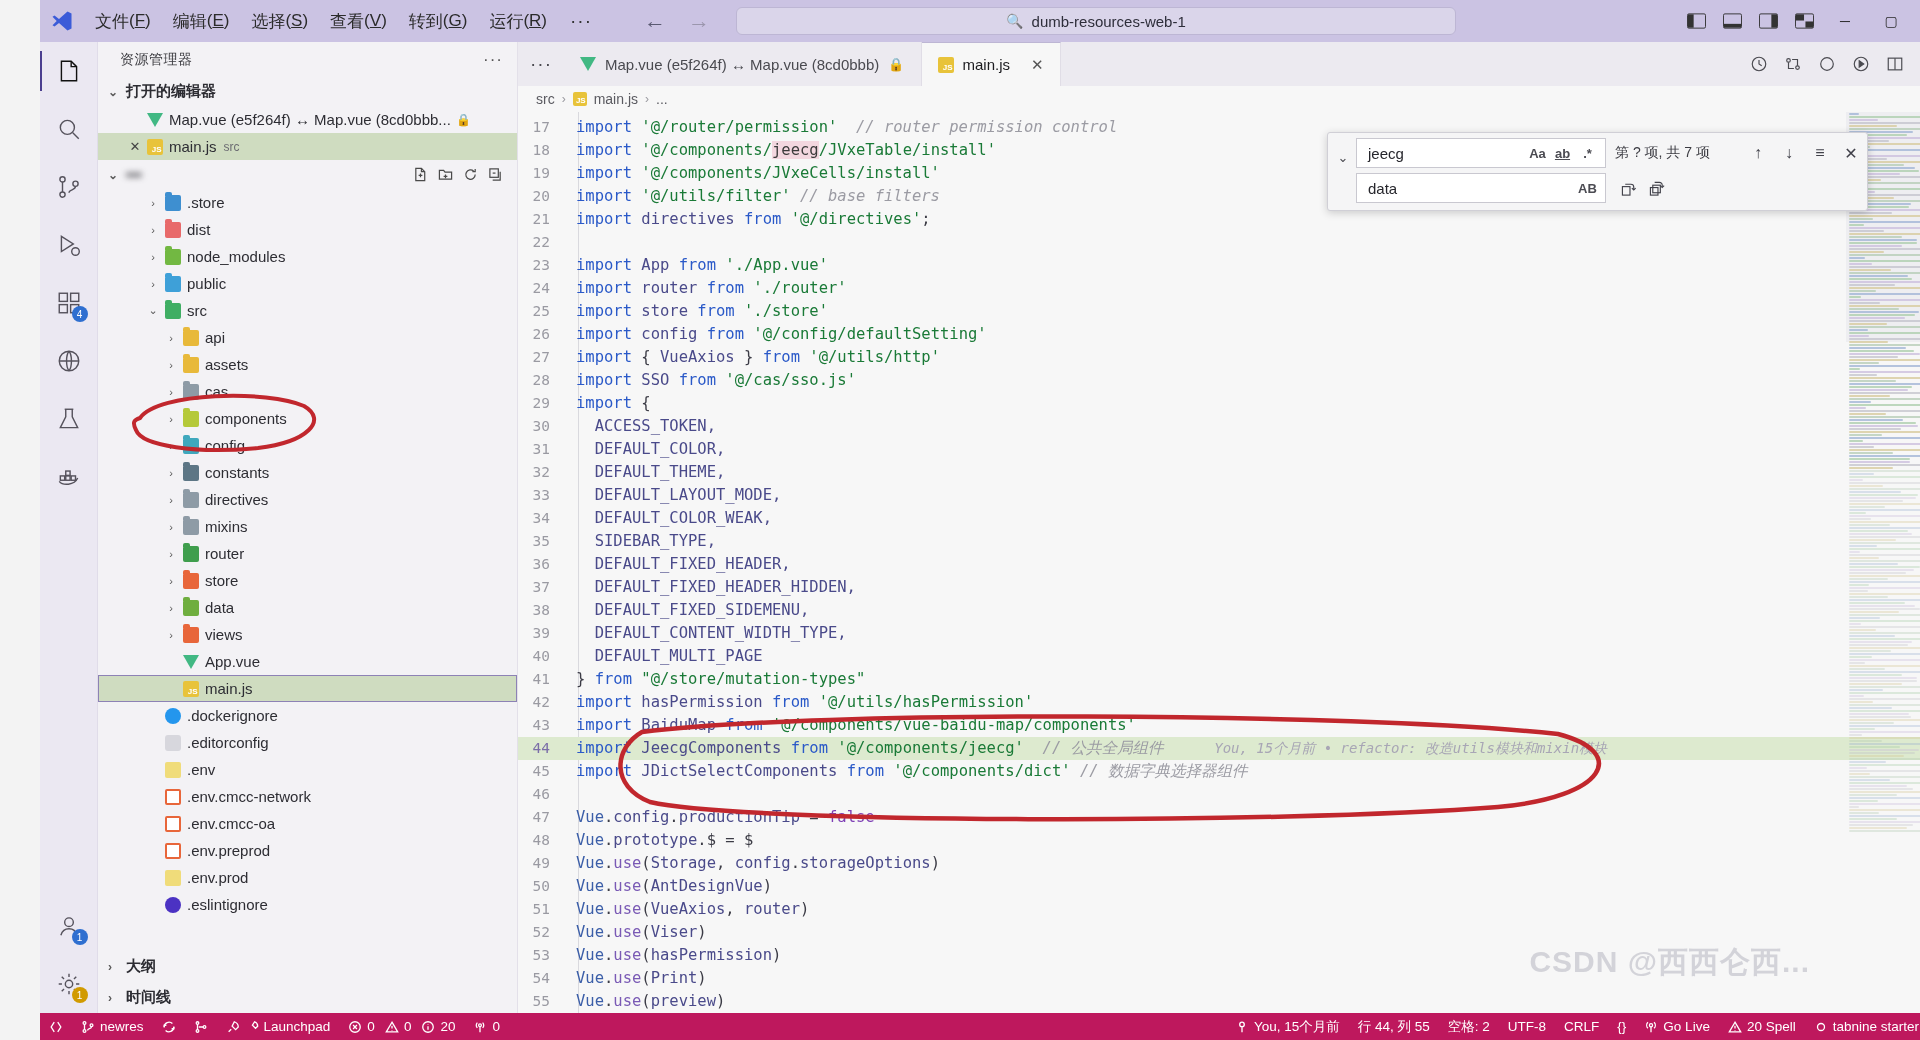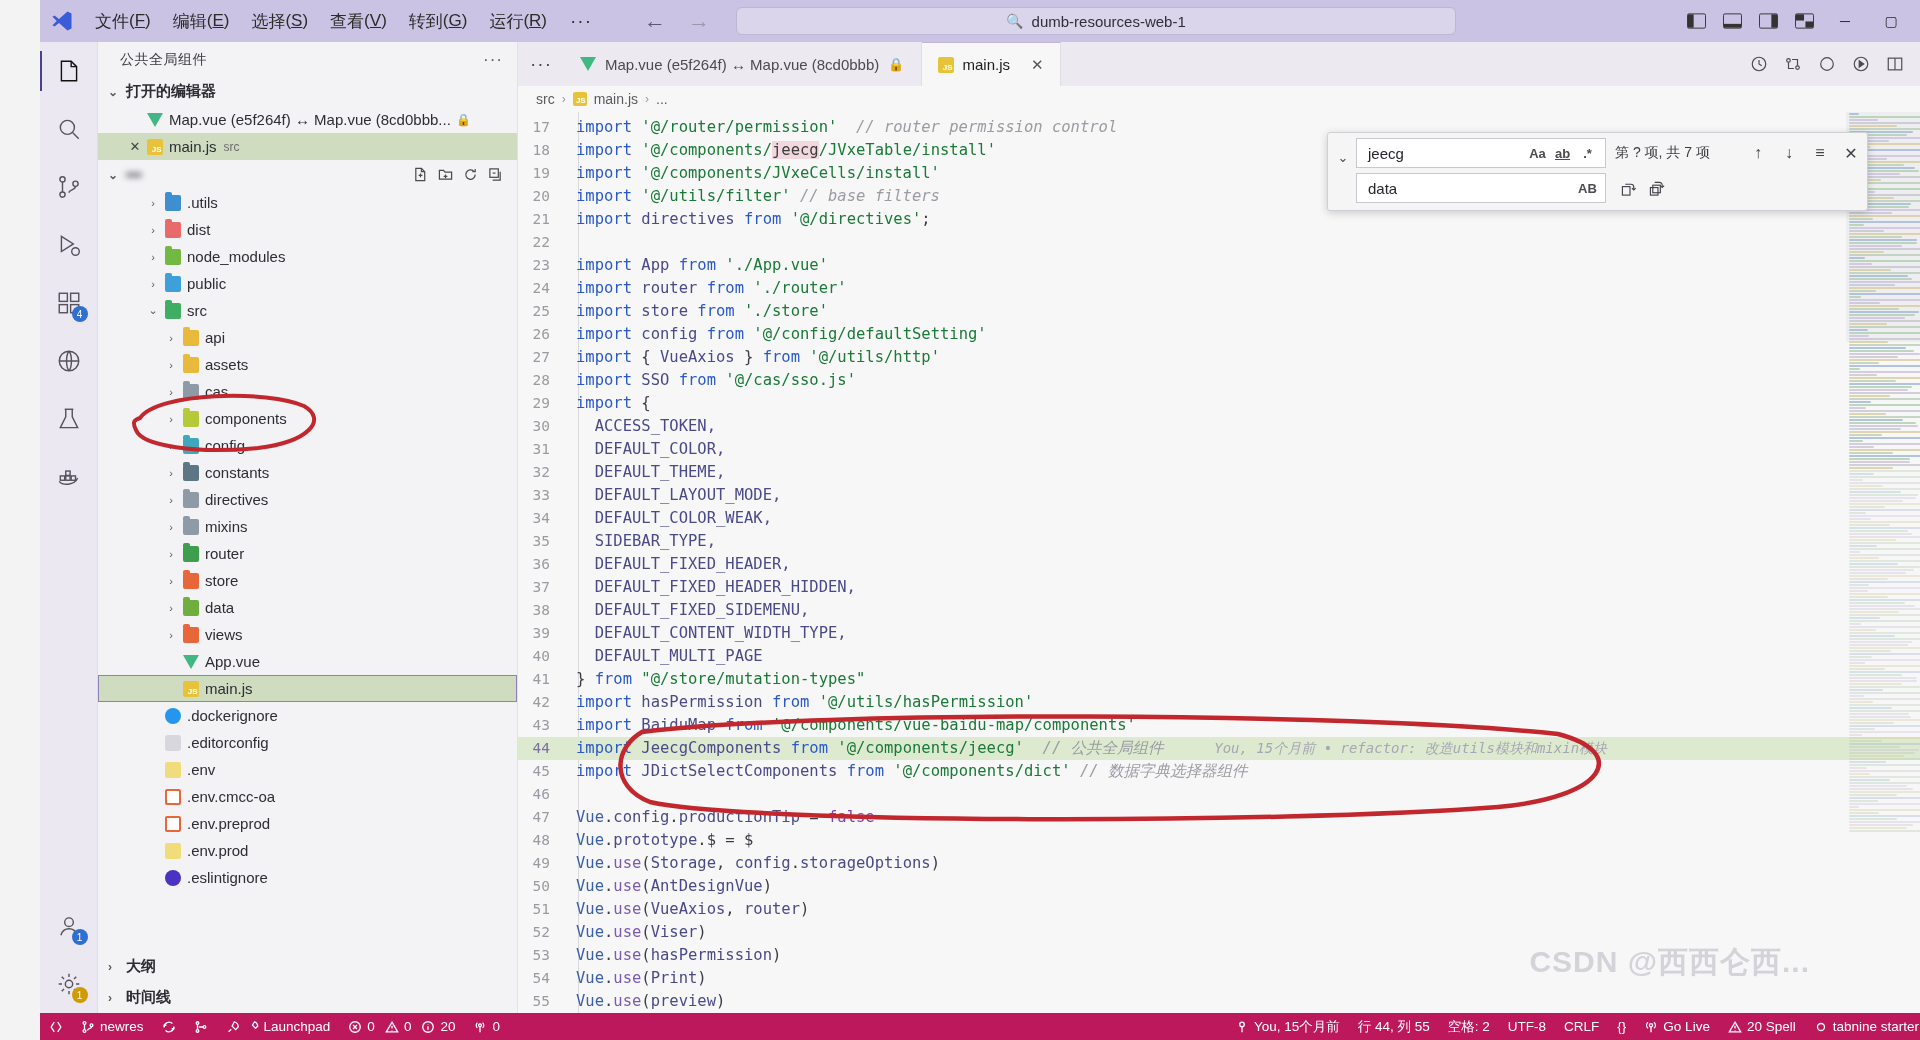--- a/index.html
+++ b/index.html
@@ -308,21 +308,21 @@
               <circle cx="12" cy="12" r="3.4"></circle>
               <path d="M12 2.5v3M12 18.5v3M2.5 12h3M18.5 12h3M5.3 5.3l2.1 2.1M16.6 16.6l2.1 2.1M18.7 5.3l-2.1 2.1M7.4 16.6l-2.1 2.1"></path>
             </svg>
           <span class="badge warn">1</span>
         </div>
       </div>
     </div>
 
     <div class="sidebar">
       <div class="sb-head">
-        <span>公共全局组件</span>
+        <span>资源管理器</span>
         <span class="dots">···</span>
       </div>
 
       <div class="sec">
         <span class="chev">⌄</span>
         <span>打开的编辑器</span>
       </div>
 
       <div class="row indent-2">
         <span class="ficon">
@@ -364,21 +364,21 @@
             </svg>
         </span>
       </div>
 
       <div id="tree">
           <div class="row indent-2">
             <span class="chev">›</span>
             <span class="ficon">
               <span class="fi fi-folder" style="background:#3e8fd0"></span>
             </span>
-            <span>.utils</span>
+            <span>.store</span>
           </div>
           <div class="row indent-2">
             <span class="chev">›</span>
             <span class="ficon">
               <span class="fi fi-folder" style="background:#e86a6a"></span>
             </span>
             <span>dist</span>
           </div>
           <div class="row indent-2">
             <span class="chev">›</span>
@@ -512,20 +512,27 @@
               <span class="fi" style="background:#d7d7dd;border-radius:3px"></span>
             </span>
             <span>.editorconfig</span>
           </div>
           <div class="row indent-2">
             <span class="chev"></span>
             <span class="ficon">
               <span class="fi" style="background:#f0dc7a;border-radius:2px"></span>
             </span>
             <span>.env</span>
+          </div>
+          <div class="row indent-2">
+            <span class="chev"></span>
+            <span class="ficon">
+              <span class="fi" style="background:#fff;border:2px solid #e8663a;border-radius:2px"></span>
+            </span>
+            <span>.env.cmcc-network</span>
           </div>
           <div class="row indent-2">
             <span class="chev"></span>
             <span class="ficon">
               <span class="fi" style="background:#fff;border:2px solid #e8663a;border-radius:2px"></span>
             </span>
             <span>.env.cmcc-oa</span>
           </div>
           <div class="row indent-2">
             <span class="chev"></span>

